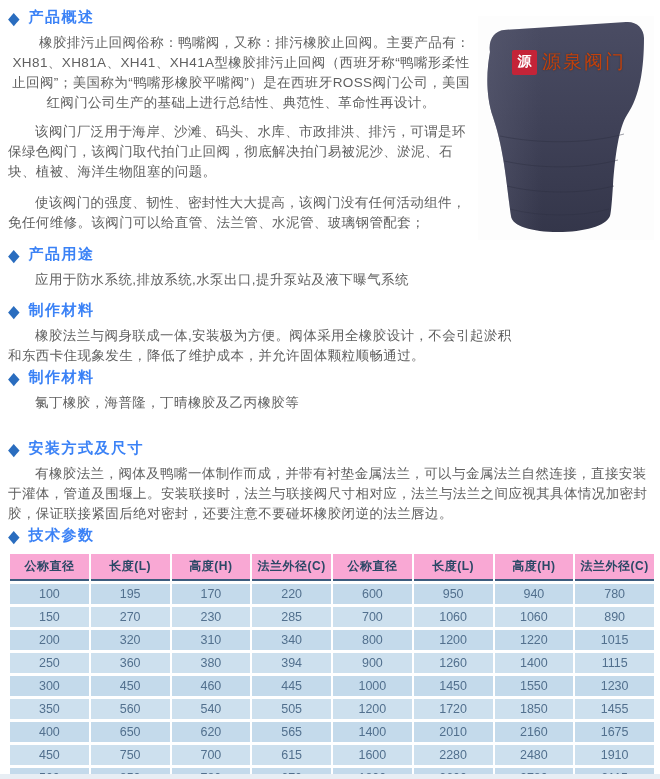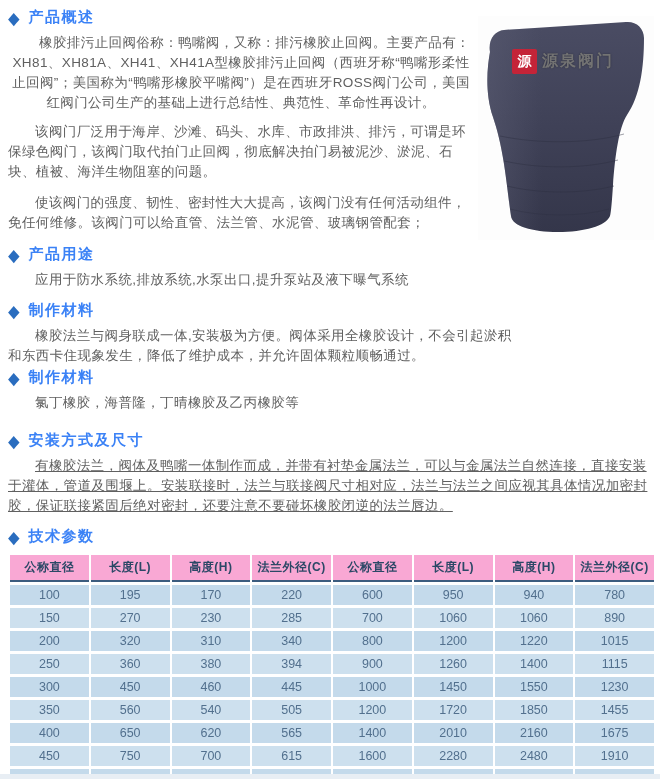--- a/index.html
+++ b/index.html
@@ -13,30 +13,30 @@
   .diamond{color:#2a6dbf;font-size:15px;line-height:1;transform:scaleY(1.15);}
   .sec-title{font-size:15px;font-weight:bold;color:#3b82f6;letter-spacing:1.5px;}
   p.body-p{margin:0;font-size:13.5px;line-height:20px;color:#606060;text-indent:2em;letter-spacing:0.4px;}
   .w-narrow{width:466px;}
   .w-mid{width:508px;}
   #p1{margin-bottom:9px;text-align:center;}
   #p2{margin-bottom:10px;}
   #p3{margin-bottom:11px;}
   #p-usage{margin-bottom:9px;}
   #p-features{}
-  #p-materials{margin-bottom:16px;}
-  #p-install{margin-bottom:9px;text-decoration:underline;}
+  #p-materials{margin-bottom:24px;}
+  #p-install{}
 
   
   .photo{position:absolute;left:478px;top:16px;width:176px;height:224px;background:#fdfdfd;}
   .photo svg{display:block;}
   .wm{position:absolute;left:34px;top:33px;display:flex;align-items:center;gap:5px;}
   .wm-box{width:25px;height:25px;border-radius:2px;background:#c42438;color:#ffffff;
     font-size:14px;font-weight:bold;display:flex;align-items:center;justify-content:center;}
-  .wm-text{color:#737373;font-size:16px;font-weight:bold;letter-spacing:2px;text-shadow:0 0 2px rgba(0,0,0,.35);}
+  .wm-text{color:#c2410c;font-size:19px;font-weight:normal;letter-spacing:2px;text-shadow:0 0 2px rgba(0,0,0,.35);}
 
   
   table.specs{
     width:648px;margin:0 0 0 0;table-layout:fixed;
     border-collapse:separate;border-spacing:2px 3px;background:#ffffff;
   }
   table.specs th{
     background:#f9a8d4;color:#2b4866;font-size:12px;font-weight:bold;
     height:23px;border-bottom:2px solid #3c5c7e;letter-spacing:0.5px;
   }

